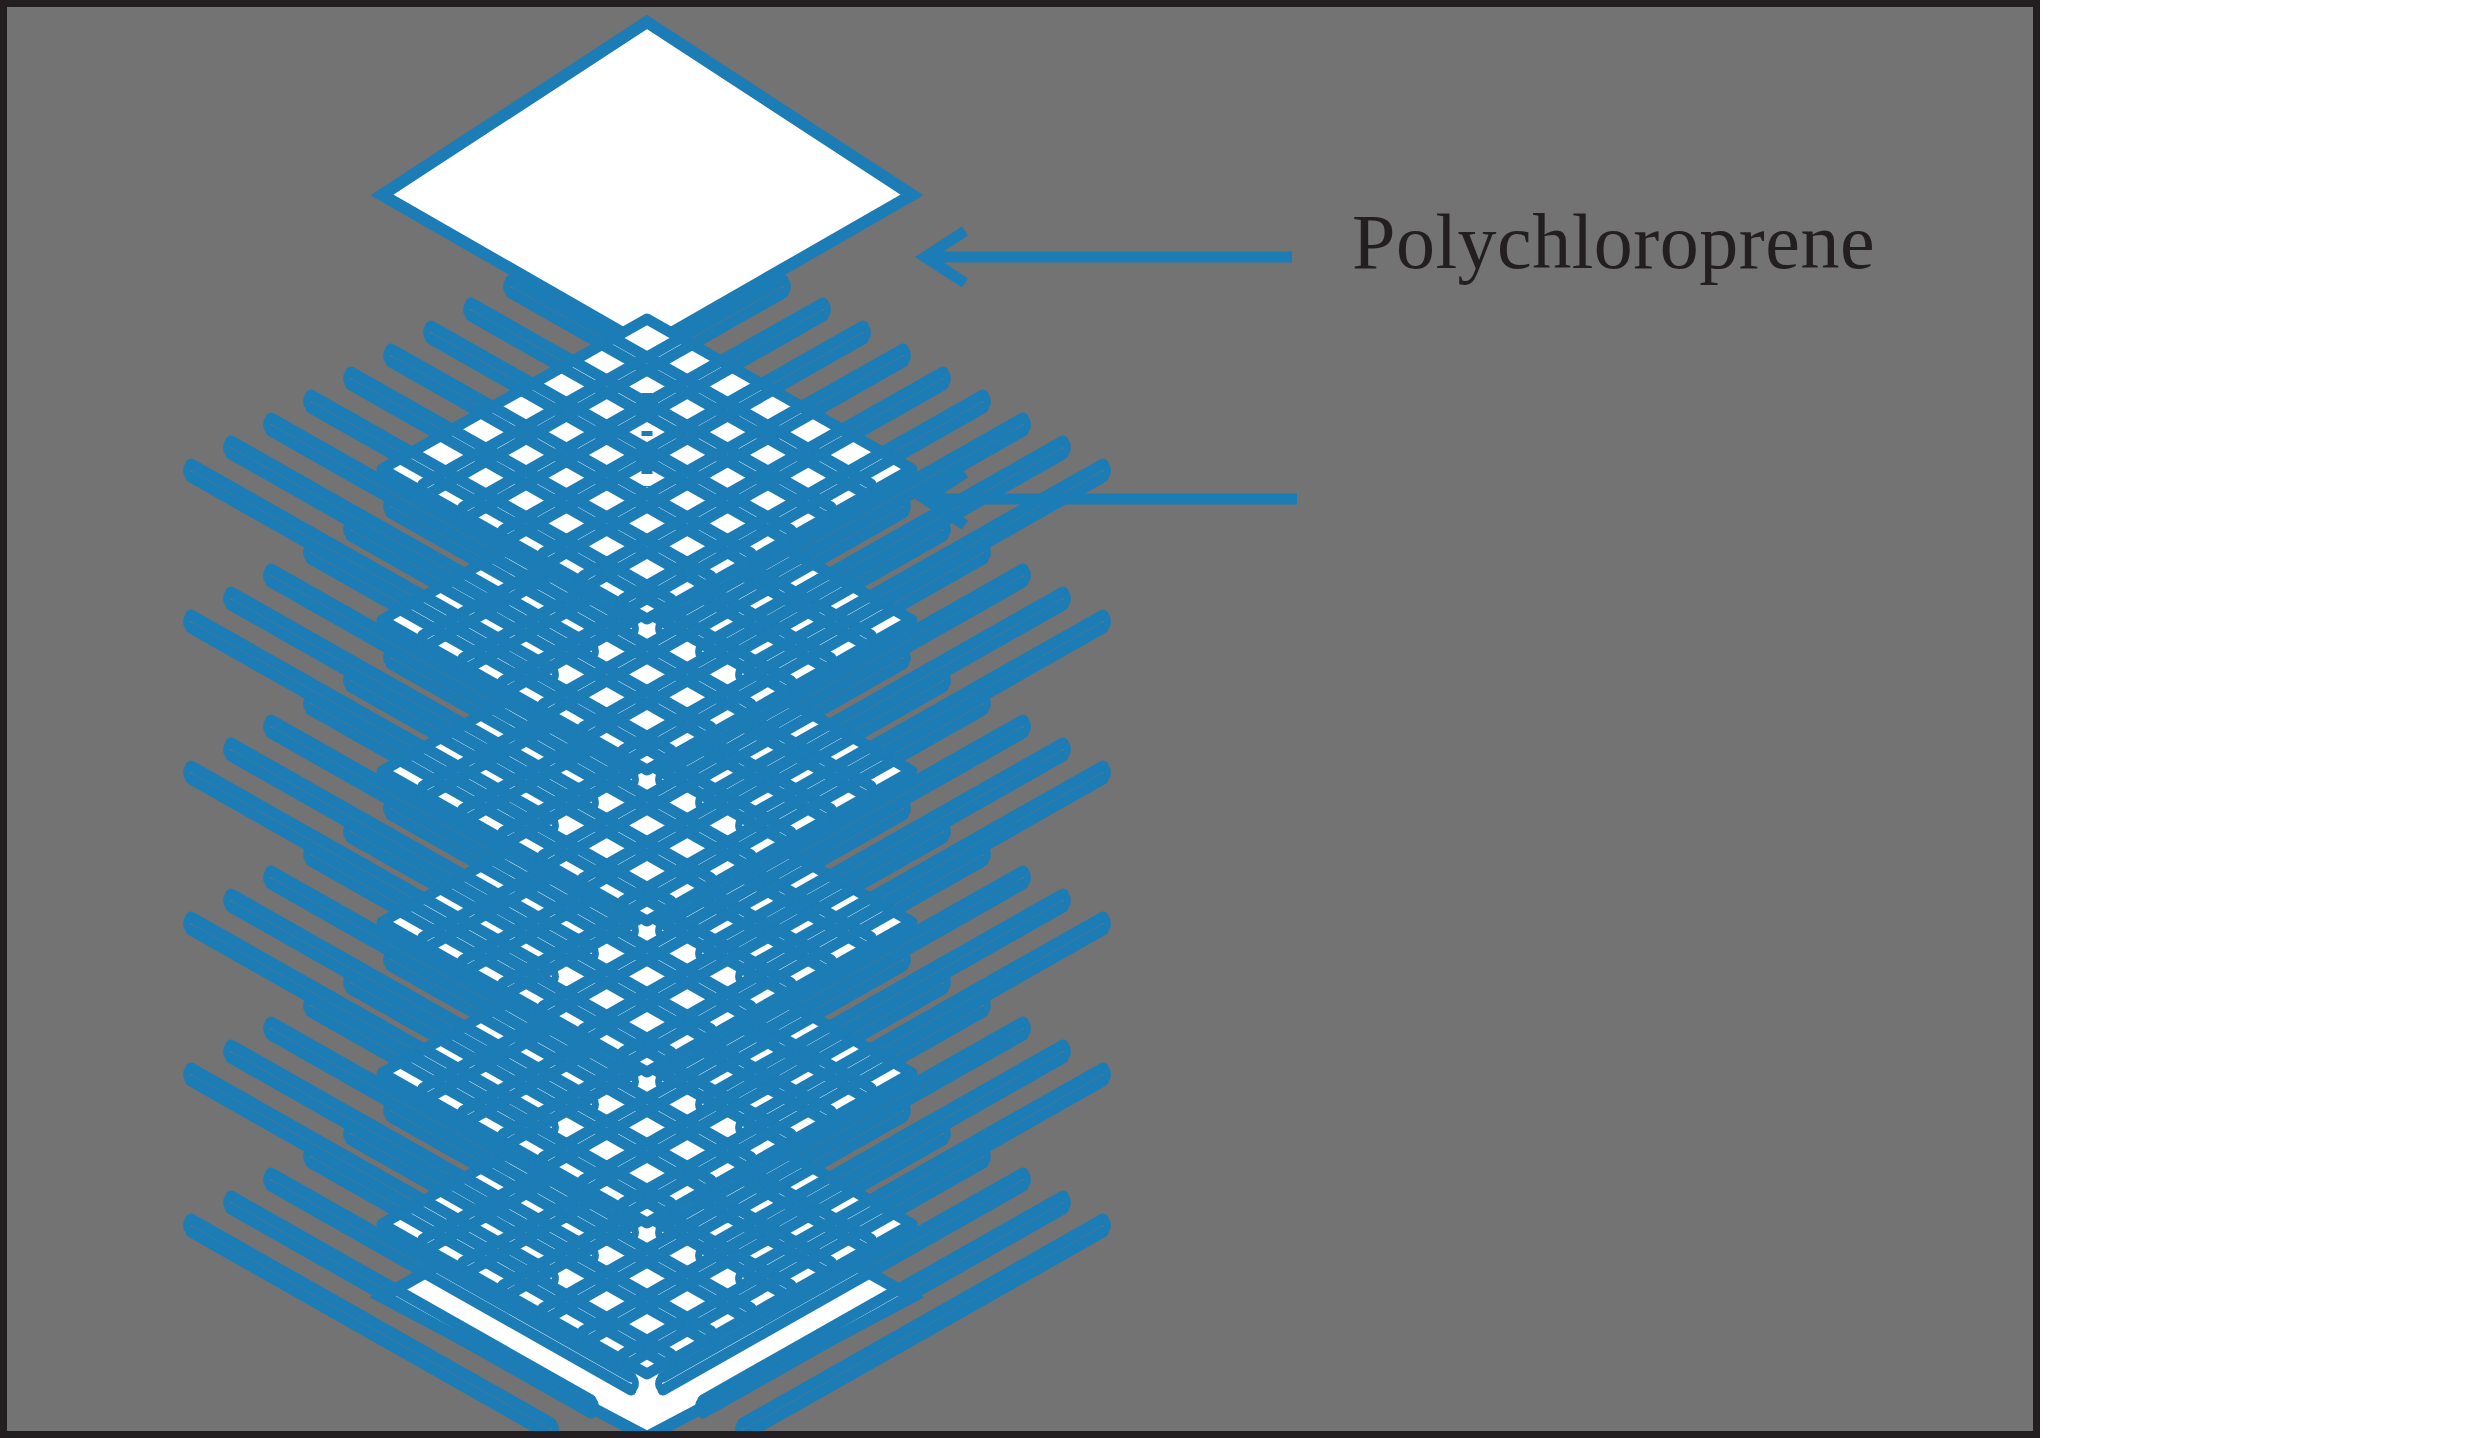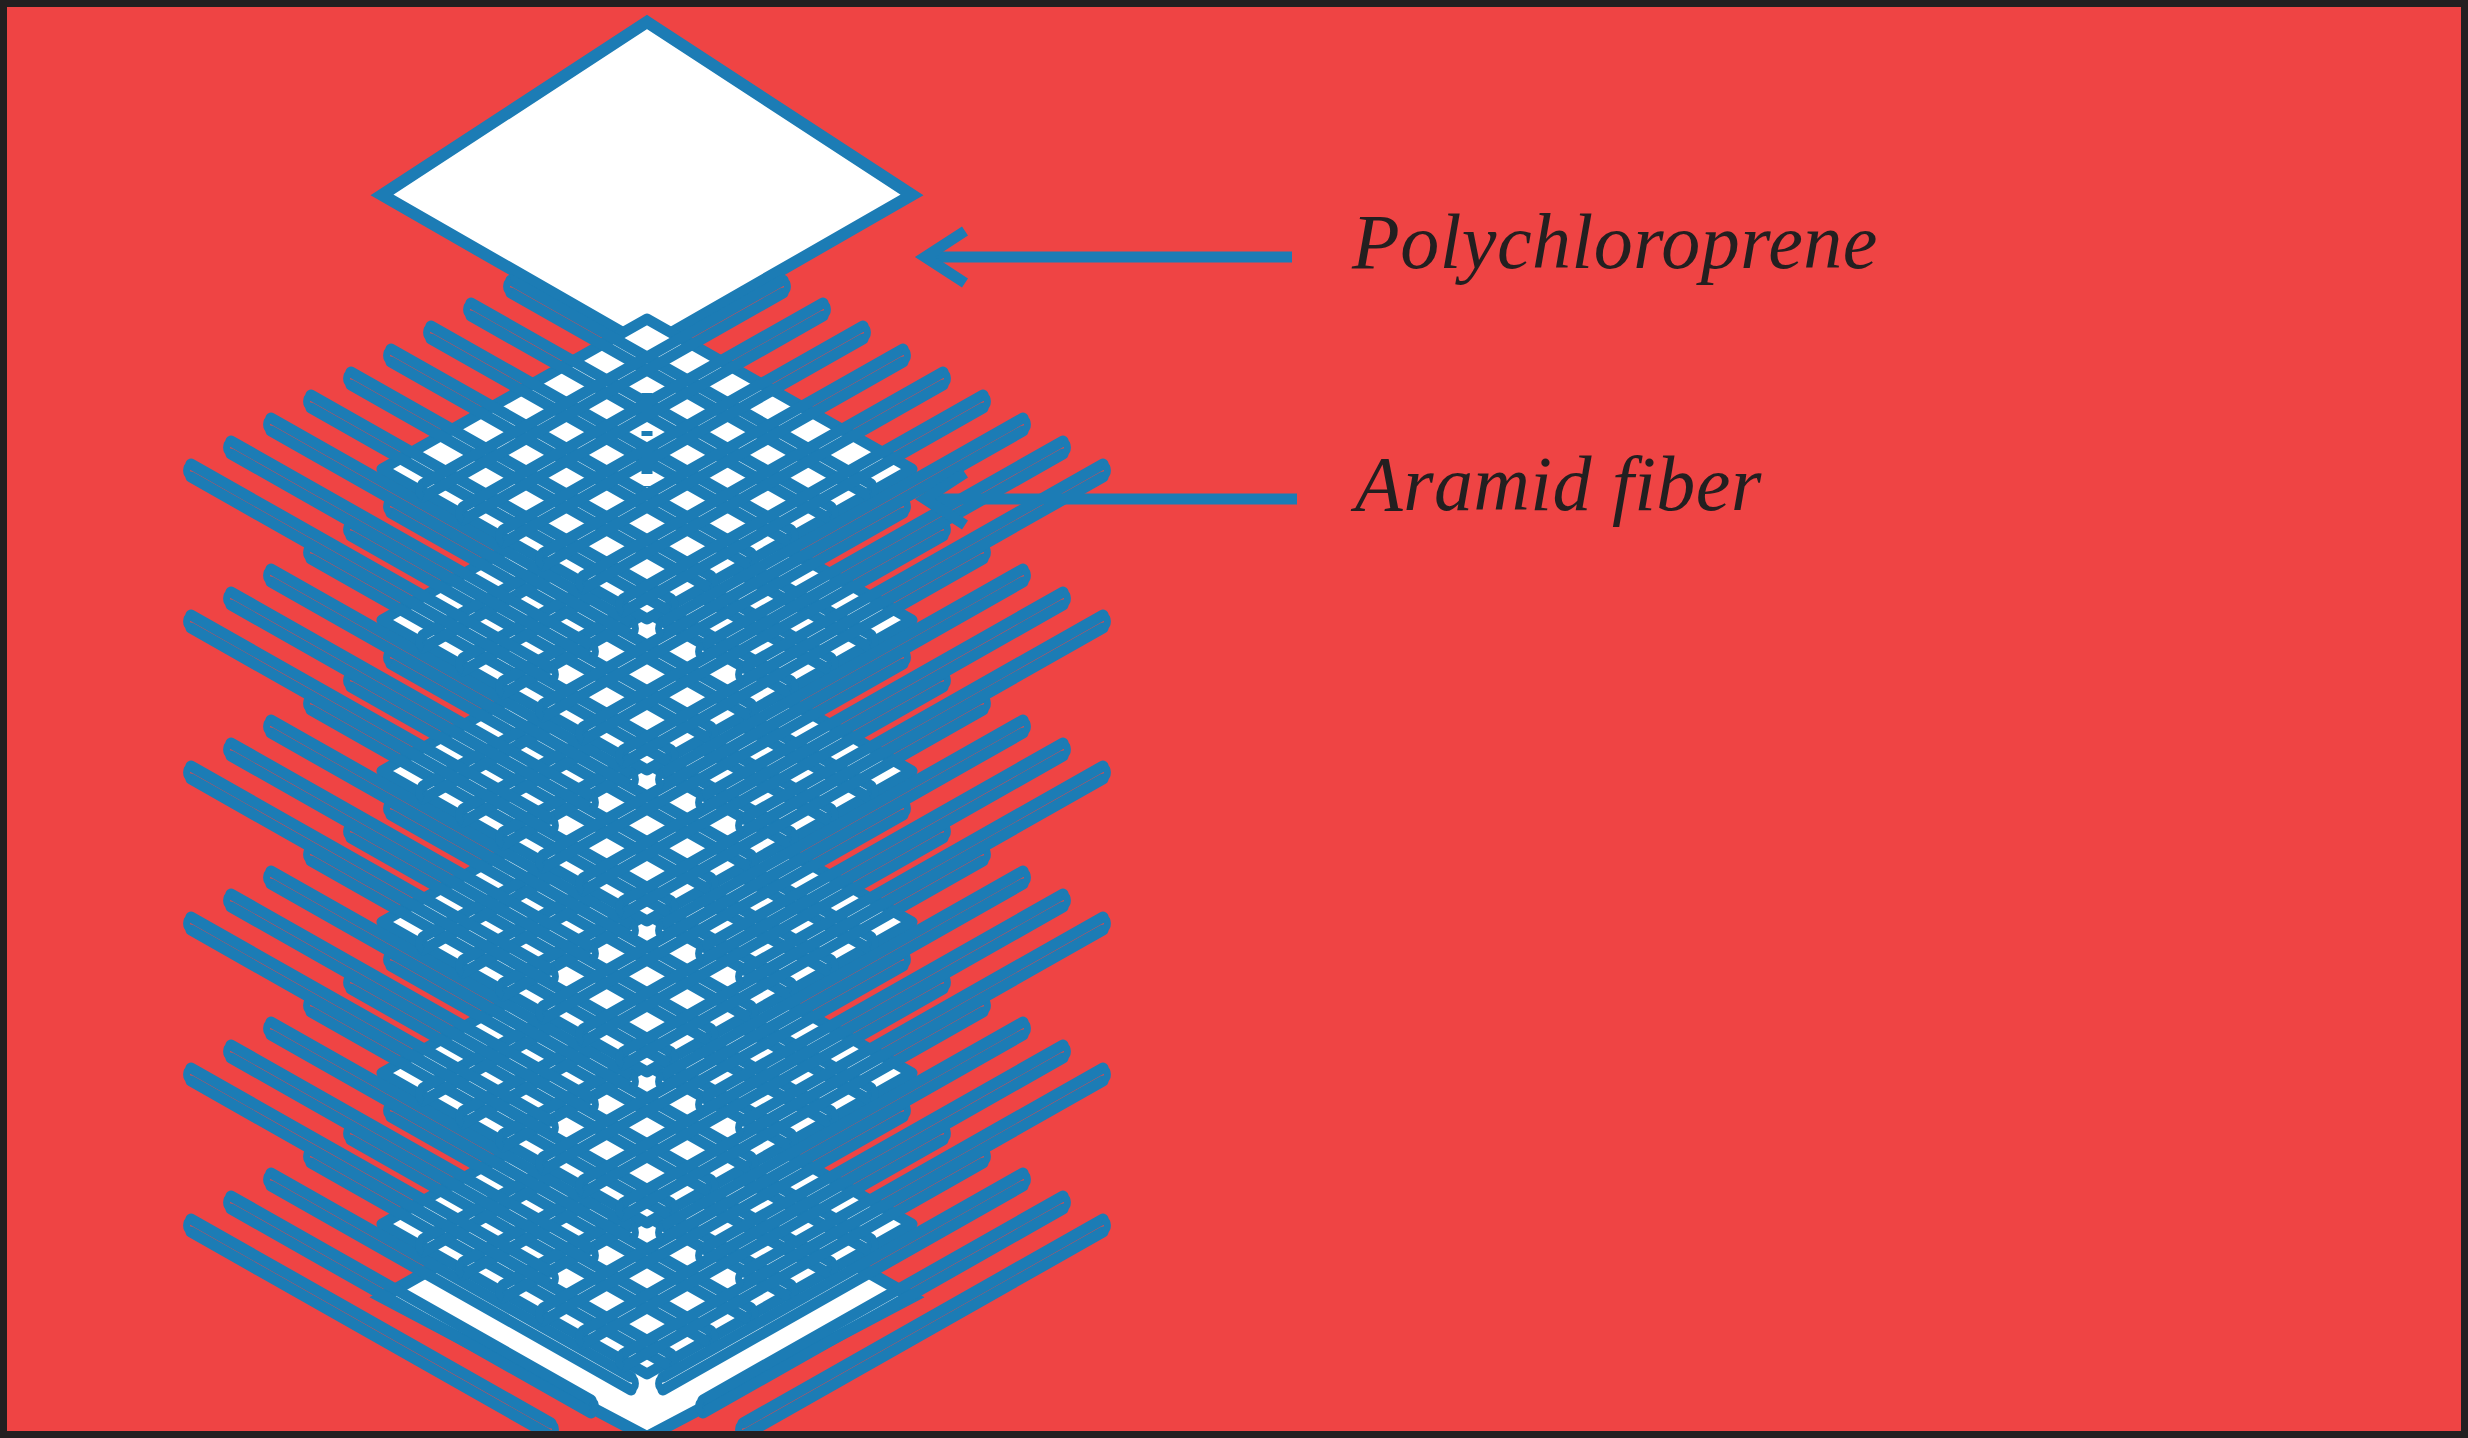--- a/index.html
+++ b/index.html
@@ -2,28 +2,27 @@
 <html><head>
 <meta charset="utf-8">
 <style>
   html, body {
     margin: 0;
     padding: 0;
     background: #ffffff;
   }
   #page {
     position: relative;
-    width: 2468px;
+    width: 2040px;
     height: 1438px;
-    background: #ef4444;
+    background: #737373;
     box-sizing: border-box;
     border: 7px solid #231f20;
     overflow: hidden;
     font-family: "Liberation Serif", "DejaVu Serif", serif;
-    font-style: italic;
   }
   #figure-svg {
     position: absolute;
     left: 0;
     top: 0;
     width: 2468px;
     height: 1438px;
     display: block;
   }
   .callout-label {
@@ -175,15 +174,14 @@
     </g>
 
     <g>
       <line x1="1290" y1="492" x2="922" y2="492" stroke="#1c7cb5" stroke-width="11" stroke-linecap="butt"></line>
       <polyline points="958,466 918,492 958,518" fill="none" stroke="#1c7cb5" stroke-width="11" stroke-linecap="butt" stroke-linejoin="miter"></polyline>
     </g>
   </svg>
 
   <div class="callout-label" id="label-polychloroprene">Polychloroprene</div>
 
-  <div class="callout-label" id="label-aramid-fiber">Aramid fiber</div>
 
 </div>
 
 </body></html>

